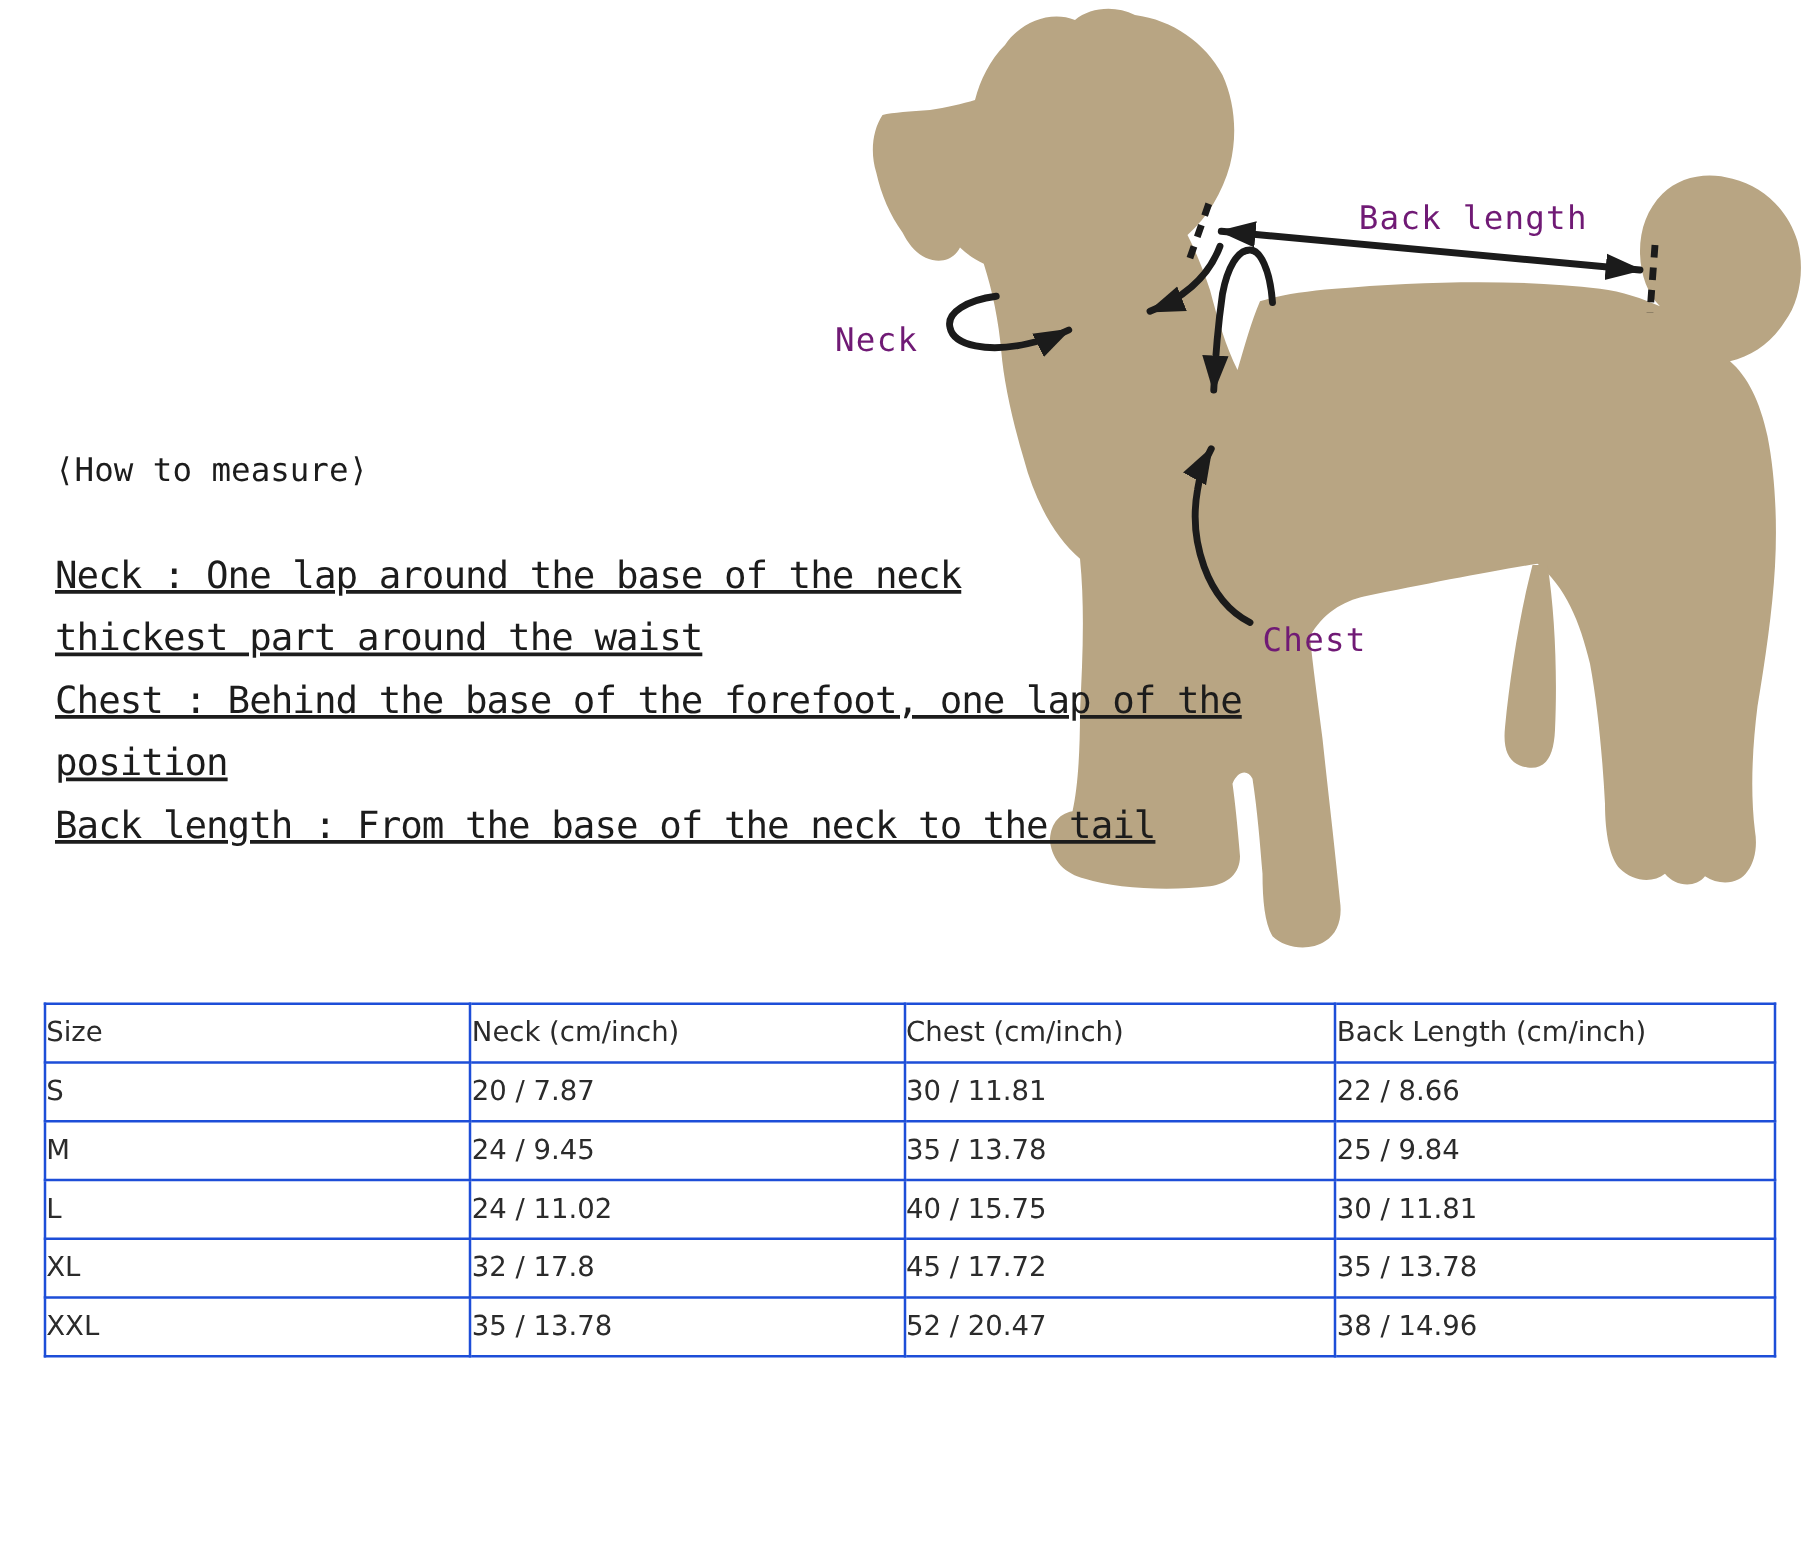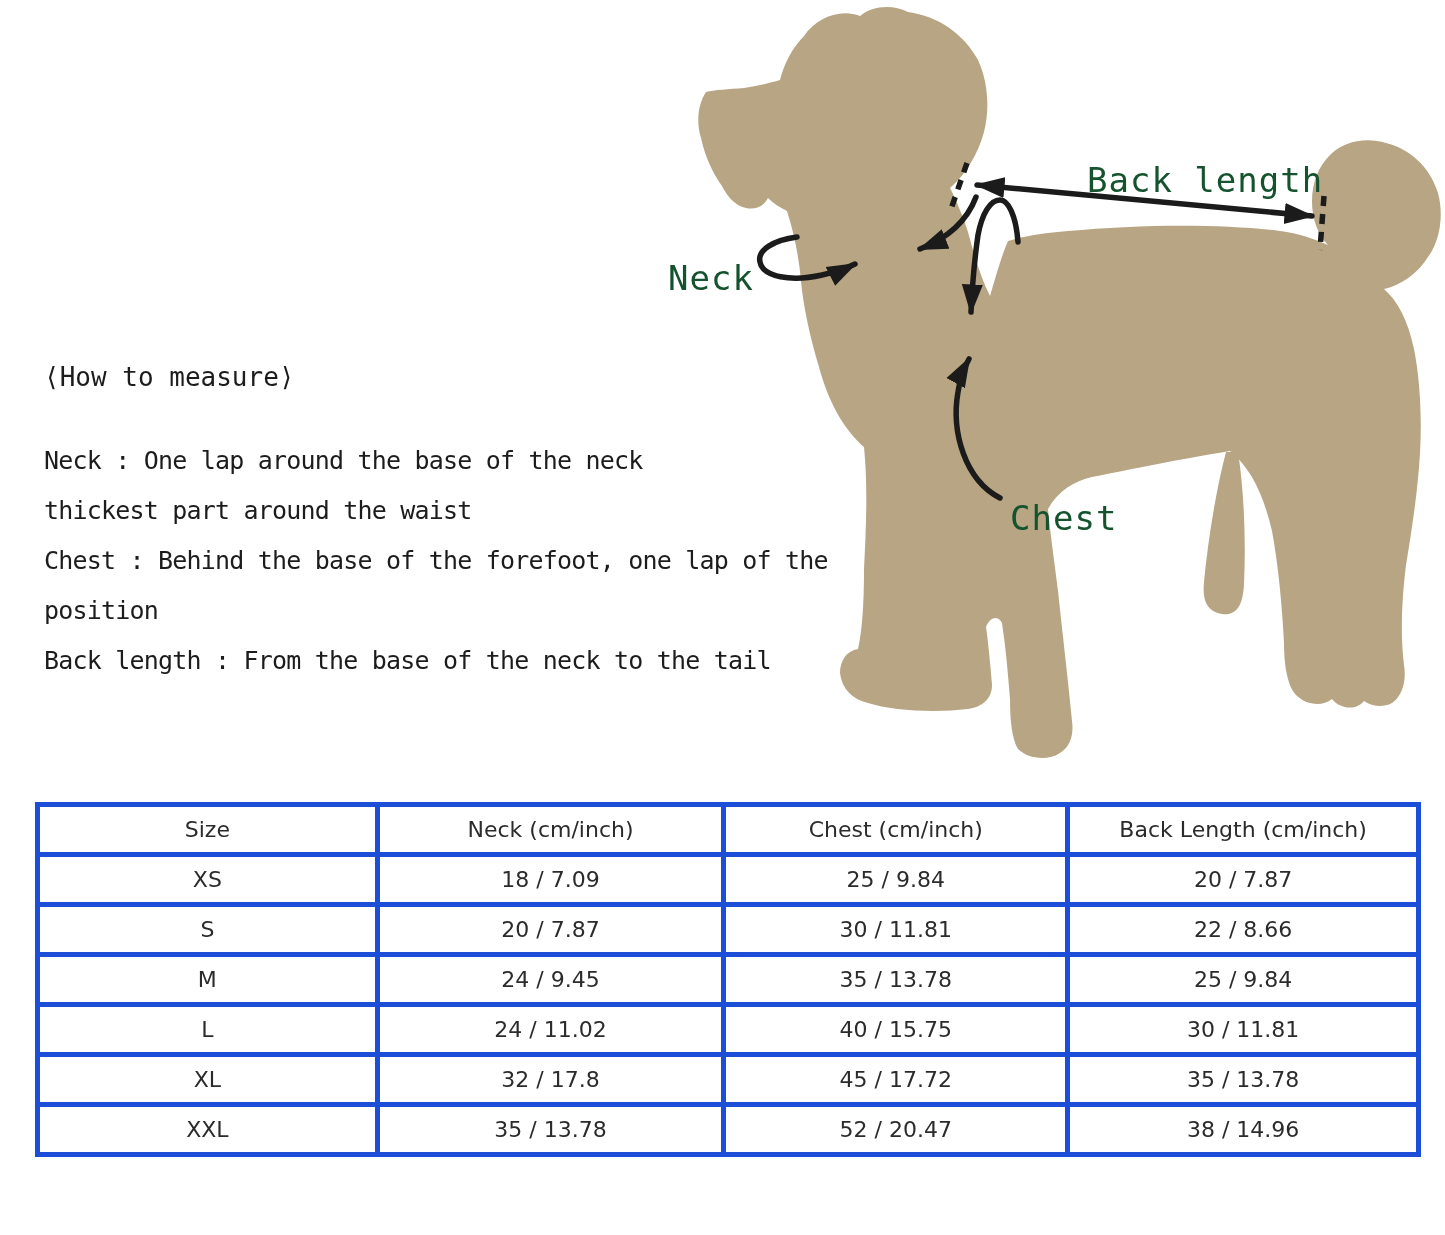--- a/index.html
+++ b/index.html
@@ -28,63 +28,64 @@
   }
   .dashline{
     fill:none;
     stroke:#1b1b1b;
     stroke-width:5.5;
     stroke-linecap:butt;
     stroke-dasharray:10 8;
   }
   .diagram-label{
     position:absolute;
-    font-size:34px;
+    font-size:26px;
     letter-spacing:1px;
-    color:#14532d;
+    color:#701a75;
     white-space:nowrap;
   }
   .label-neck{left:668px;top:258px;}
   .label-backlength{left:1087px;top:160px;}
   .label-chest{left:1010px;top:498px;text-align:right;}
   
   .instructions{
     position:absolute;
     left:44px;
     top:334px;
     width:810px;
     margin-top:28px;
   }
   .instr-title{
     font-size:26px;
     letter-spacing:0px;
     white-space:nowrap;
   }
   .instr-lines{
     margin-top:44px;
-    font-size:25px;
+    font-size:30px;
     line-height:50px;
     letter-spacing:-0.8px;
+    text-decoration:underline;
   }
   .instr-line{white-space:nowrap;}
   
   .size-table{
     position:absolute;
     left:35px;
     top:802px;
     width:1386px;
     border-collapse:collapse;
     table-layout:fixed;
     font-family:"DejaVu Sans", "Liberation Sans", sans-serif;
     font-size:22px;
     color:#2b2b2b;
   }
   .size-table th,.size-table td{
-    border:5px solid #1d4ed8;
-    text-align:center;
+    border:2px solid #1d4ed8;
+    text-align:left;
     vertical-align:middle;
     height:45px;
     padding:0;
     font-weight:400;
   }
   .col-size{width:24.6%;}
   .col-neck{width:25.1%;}
   .col-chest{width:24.9%;}
   .col-back{width:25.4%;}
 </style>
@@ -217,26 +218,20 @@
     <thead>
       <tr>
         <th>Size</th>
         <th>Neck (cm/inch)</th>
         <th>Chest (cm/inch)</th>
         <th>Back Length (cm/inch)</th>
       </tr>
     </thead>
     <tbody>
 
-        <tr>
-          <td>XS</td>
-          <td>18 / 7.09</td>
-          <td>25 / 9.84</td>
-          <td>20 / 7.87</td>
-        </tr>
 
         <tr>
           <td>S</td>
           <td>20 / 7.87</td>
           <td>30 / 11.81</td>
           <td>22 / 8.66</td>
         </tr>
 
         <tr>
           <td>M</td>

